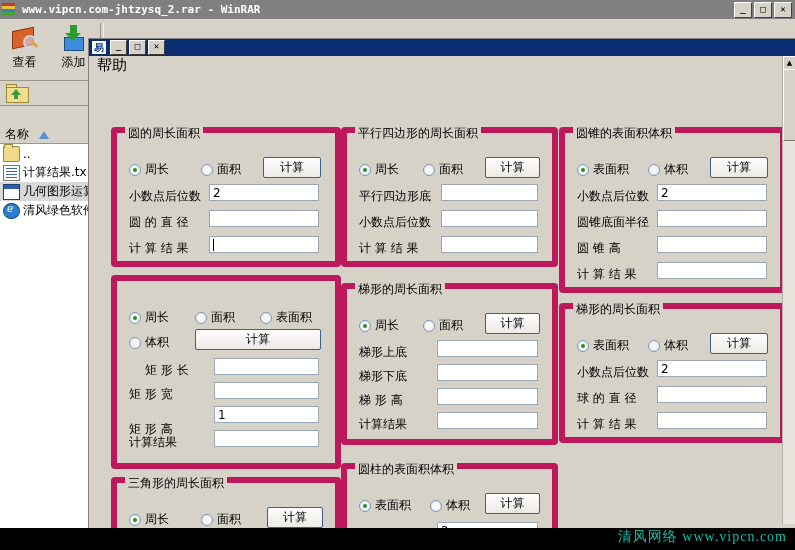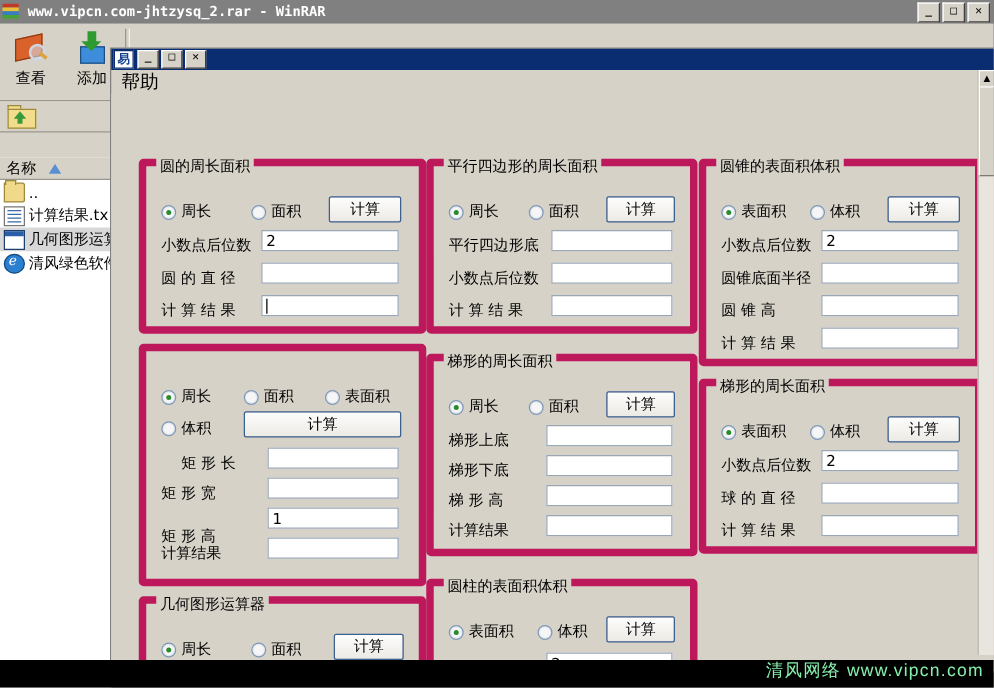--- a/index.html
+++ b/index.html
@@ -123,22 +123,22 @@
   .inp.caret:after{content:"";position:absolute;left:3px;top:2px;width:1px;height:12px;background:#000;}
   .radio{display:flex;align-items:center;gap:4px;cursor:default;}
   .rdot{width:12px;height:12px;border-radius:50%;background:#f6f6f6;border:1px solid #7d97b5;box-sizing:border-box;position:relative;flex:none;
         box-shadow:inset 0 0 0 1px #e3e9f0;}
   .radio.on .rdot:after{content:"";position:absolute;left:3px;top:3px;width:4px;height:4px;border-radius:50%;background:#2b8a2b;}
   .btn{
     background:linear-gradient(#fdfdfd,#eceae4);border:1px solid #3a5f91;border-radius:2px;
     font-size:12px;color:#000;text-align:center;height:21px;line-height:19px;box-sizing:border-box;
   }
   
-  .wm{position:absolute;right:8px;bottom:4px;color:#86efac;font-size:14px;letter-spacing:1px;
-      font-family:Liberation Sans, sans-serif;z-index:40;white-space:nowrap;}
+  .wm{position:absolute;right:8px;bottom:4px;color:#14b8a6;font-size:14px;letter-spacing:1px;
+      font-family:Liberation Serif, serif;z-index:40;white-space:nowrap;}
   .blackbar{position:absolute;left:0;right:0;bottom:0;height:22px;background:#000;z-index:30;}
 </style>
 </head>
 <body>
 
 <div class="screen">
 
   <div class="winrar">
 
     <div class="titlebar">
@@ -291,21 +291,21 @@
         <div class="inp" style="position:absolute;left:97px;top:101px;width:105px;"></div>
 
         <div class="lab" style="position:absolute;left:12px;top:129px;margin-top:11px;">矩 形 高</div>
         <div class="inp" style="position:absolute;left:97px;top:125px;width:105px;">1</div>
 
         <div class="lab" style="position:absolute;left:12px;top:153px;">计算结果</div>
         <div class="inp" style="position:absolute;left:97px;top:149px;width:105px;"></div>
       </div>
 
       <div class="grp" style="left:22px;top:402px;width:218px;height:110px;">
-        <div class="cap">几何图形运算器</div>
+        <div class="cap">三角形的周长面积</div>
         <div class="row" style="left:12px;top:28px;">
           <span class="radio on">
             <span class="rdot"></span>
             <span class="lab">周长</span>
           </span>
         </div>
         <div class="row" style="left:84px;top:28px;">
           <span class="radio">
             <span class="rdot"></span>
             <span class="lab">面积</span>

